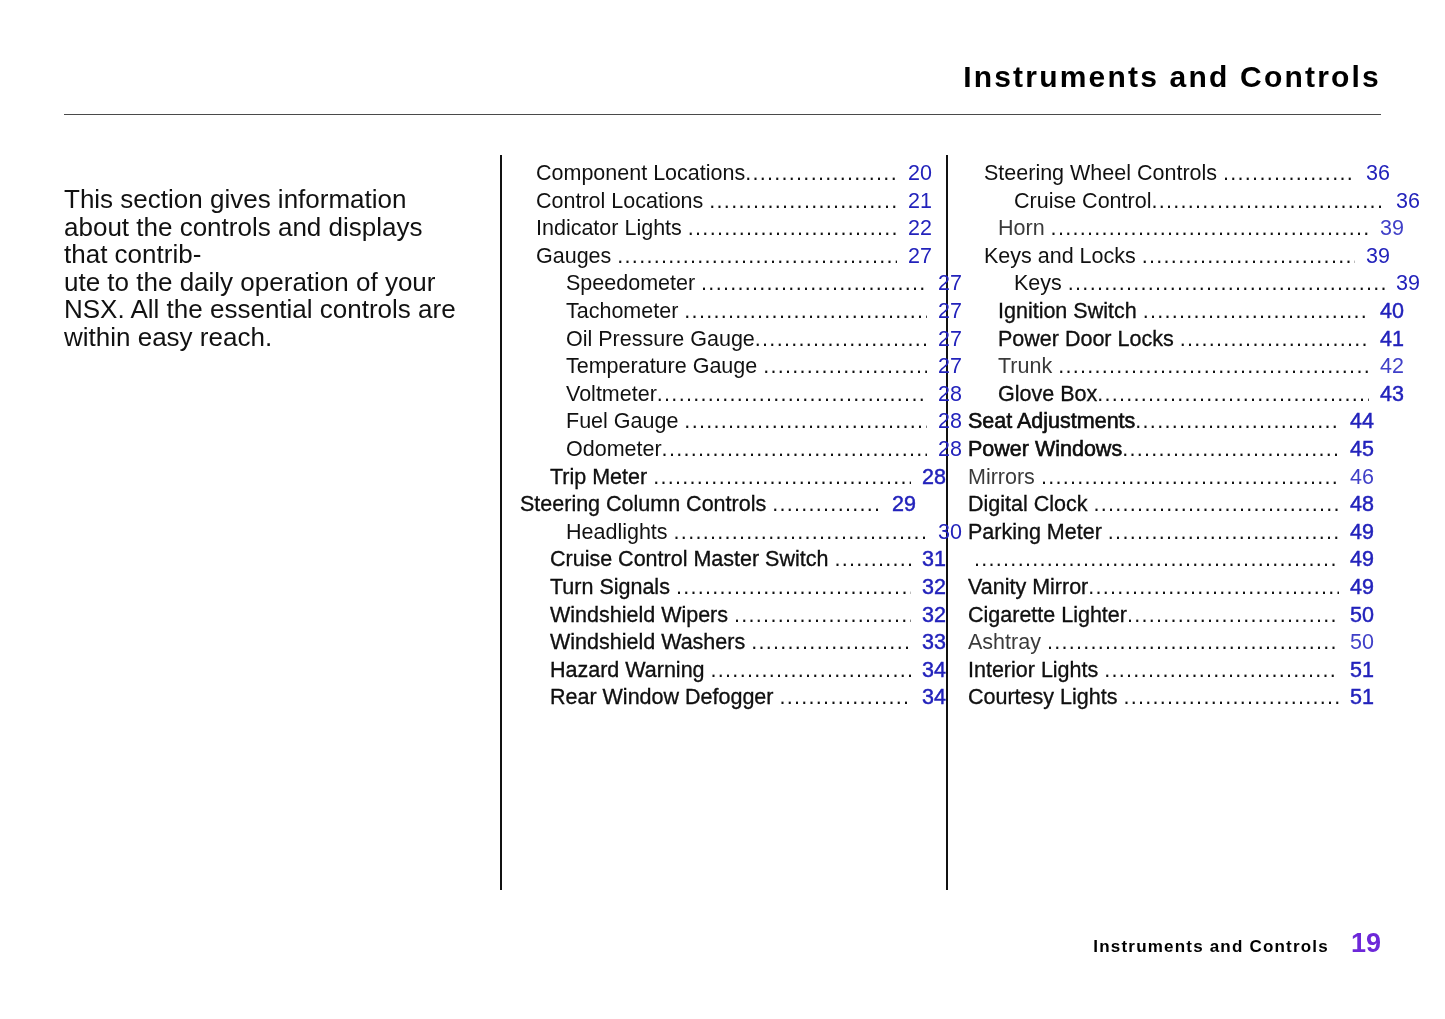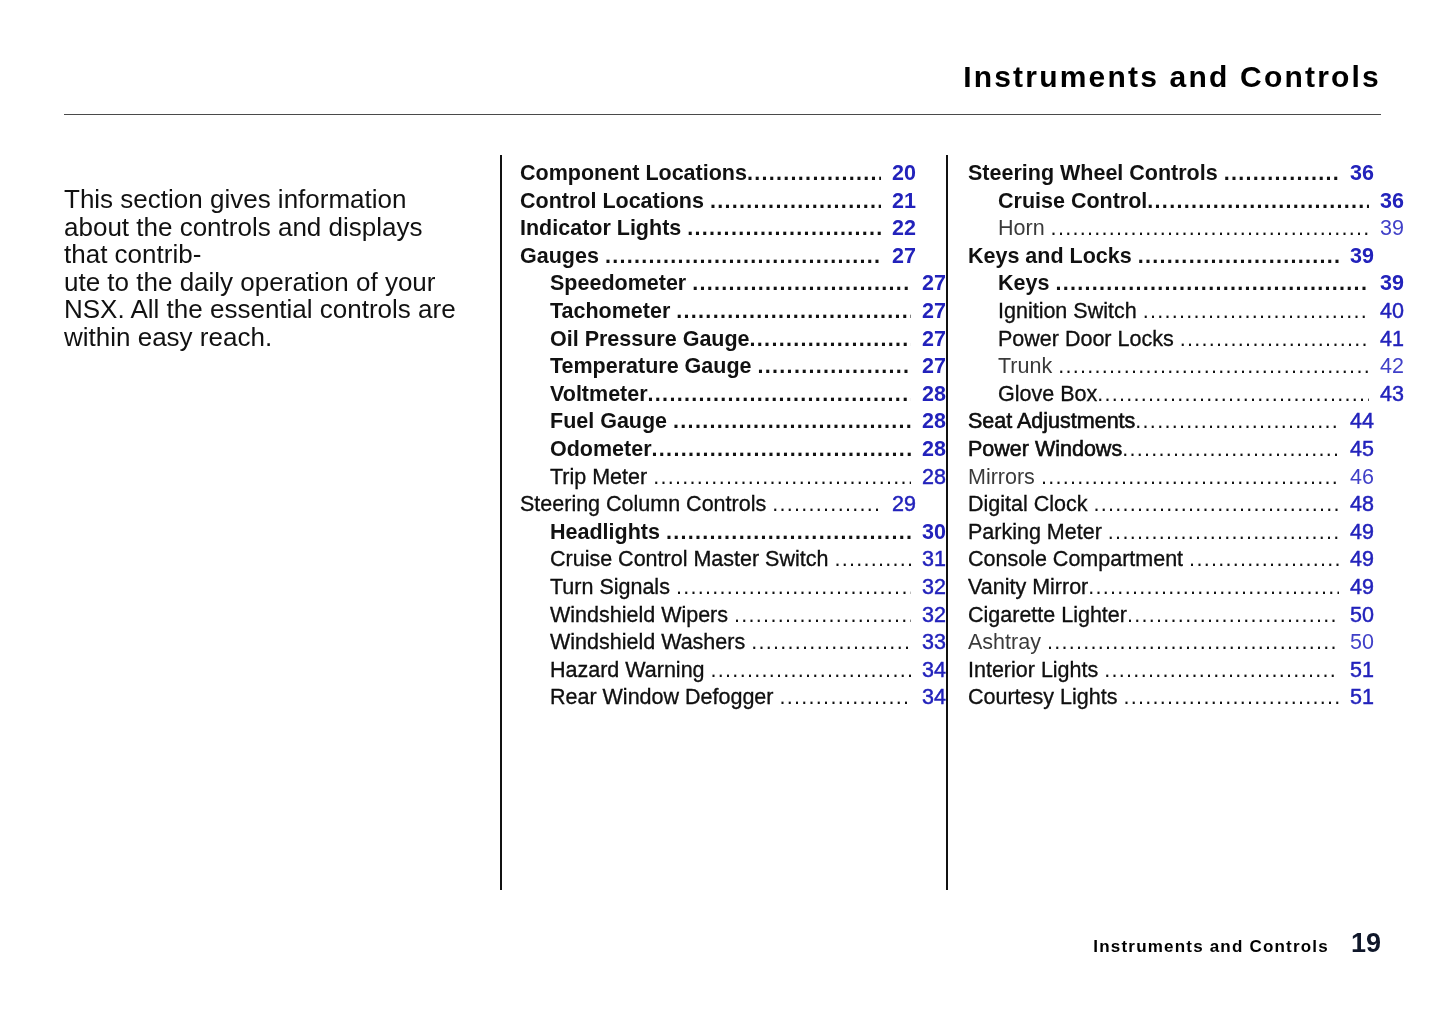--- a/index.html
+++ b/index.html
@@ -82,21 +82,21 @@
     width: 100%;
     font-size: 21.5px;
     line-height: 27.6px;
     color: #111;
     white-space: nowrap;
   }
   .toc-entry.level-1 { padding-left: 0; }
   .toc-entry.level-2 { padding-left: 30px; }
 
   .toc-entry.w-light  { font-weight: normal; color: #3a3a3a; }
-  .toc-entry.w-normal { font-weight: bold; }
+  .toc-entry.w-normal { font-weight: normal; margin-left: 16px; }
   .toc-entry.w-semi   { font-weight: normal; -webkit-text-stroke: 0.3px #000; }
   .toc-entry.w-bold   { font-weight: normal; -webkit-text-stroke: 0.55px #000; }
 
   .toc-label {
     flex: 0 0 auto;
   }
   .toc-leader {
     flex: 1 1 auto;
     overflow: hidden;
     margin: 0 2px 0 6px;
@@ -137,21 +137,21 @@
   #footer-title {
     font-size: 17px;
     font-weight: bold;
     letter-spacing: 1.2px;
     color: #000;
     white-space: nowrap;
   }
   #footer-pagenum {
     font-size: 27px;
     font-weight: bold;
-    color: #0f172a;
+    color: #6d28d9;
   }
 </style>
 </head>
 <body>
 
 <div id="page-header">
   <div id="page-title">Instruments  and  Controls</div>
   <div id="header-rule"></div>
 </div>
 
@@ -331,21 +331,20 @@
       <span class="toc-label">Digital Clock</span>
       <span class="toc-leader"></span>
       <span class="toc-page">48</span>
     </div>
     <div class="toc-entry level-1 w-semi">
       <span class="toc-label">Parking Meter</span>
       <span class="toc-leader"></span>
       <span class="toc-page">49</span>
     </div>
     <div class="toc-entry level-1 w-semi">
-      <span class="toc-label">Console Compartment</span>
       <span class="toc-leader"></span>
       <span class="toc-page">49</span>
     </div>
     <div class="toc-entry level-1 w-semi tight">
       <span class="toc-label">Vanity Mirror</span>
       <span class="toc-leader"></span>
       <span class="toc-page">49</span>
     </div>
     <div class="toc-entry level-1 w-semi tight">
       <span class="toc-label">Cigarette Lighter</span>

